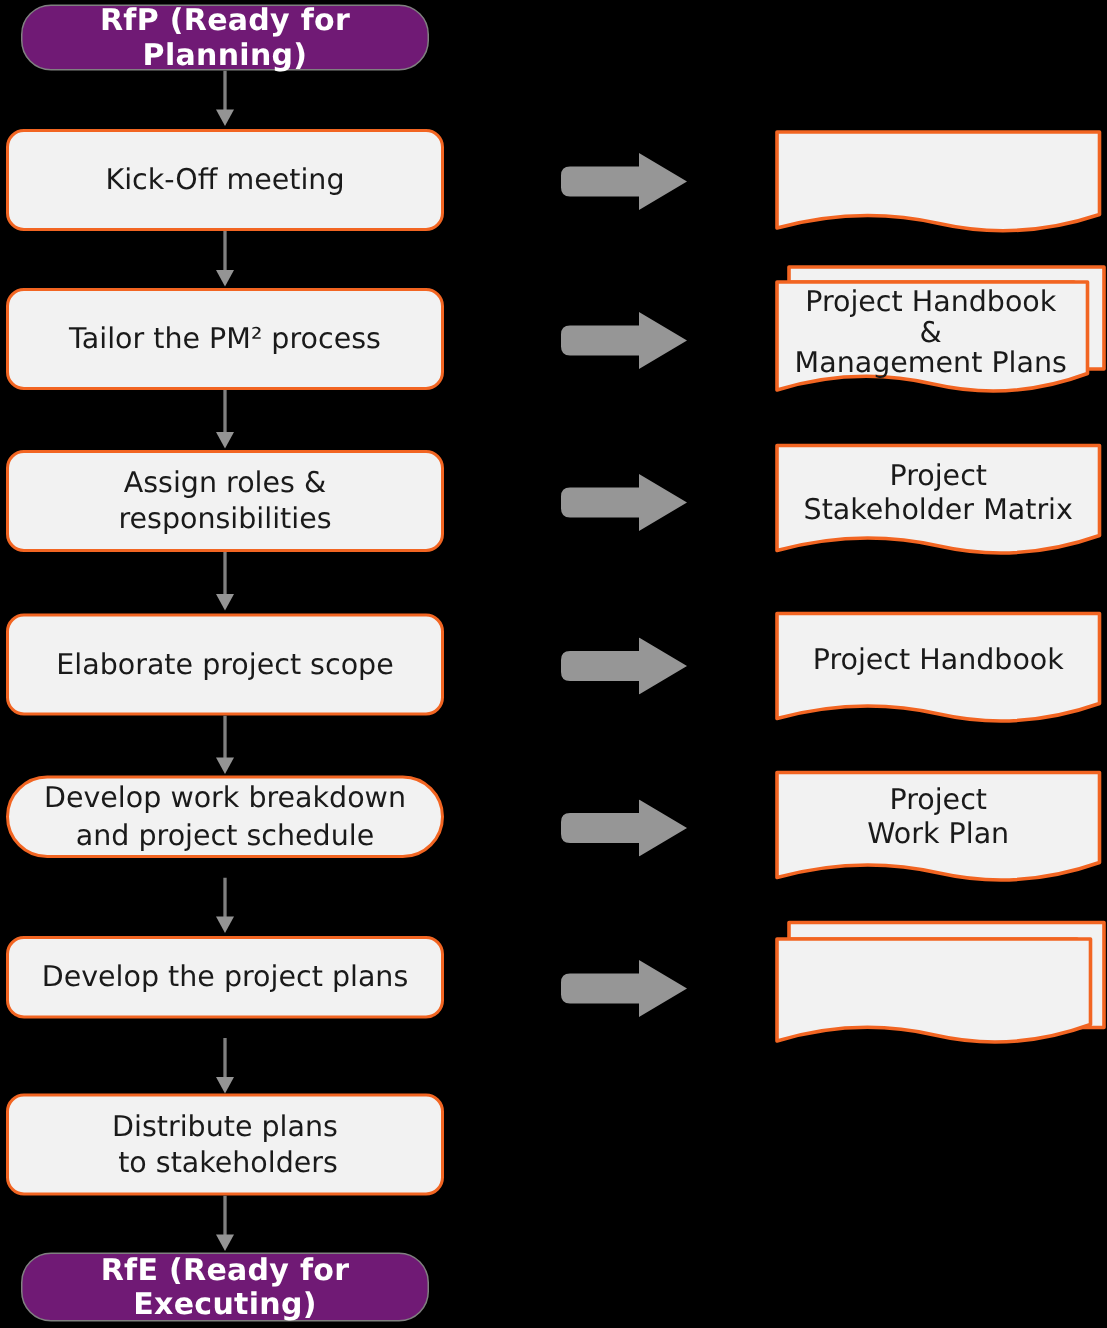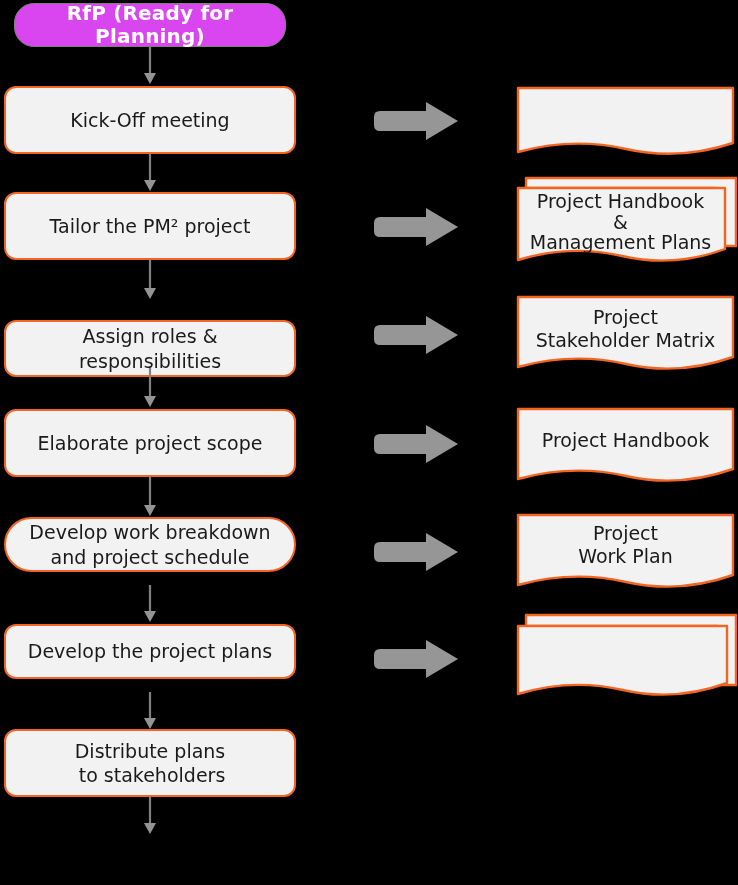--- a/index.html
+++ b/index.html
@@ -20,21 +20,21 @@
     left: 0; top: 0;
     width: 738px;
     height: 885px;
     background: #000000;
   }
 
   
   .terminator {
     position: absolute;
     box-sizing: border-box;
-    background: #d946ef;
+    background: #701a75;
     border: 1px solid #808080;
     border-radius: 20px;
     display: flex;
     align-items: center;
     justify-content: center;
     color: #FFFFFF;
     font-weight: bold;
     font-size: 20px;
     letter-spacing: 0.2px;
     text-align: center;
@@ -128,21 +128,21 @@
   </div>
 
   <div class="connector" style="left:140px; top:154px; height:38px;">
     <svg width="20" height="38" viewBox="0 0 20 38">
       <line x1="10" y1="0" x2="10" y2="27" stroke="#808080" stroke-width="2.2"></line>
       <polygon points="4,26 16,26 10,37" fill="#949494"></polygon>
     </svg>
   </div>
 
   <div class="process" style="left:4px; top:192px; width:292px; height:68px;">
-    <span>Tailor the PM² project</span>
+    <span>Tailor the PM² process</span>
   </div>
 
   <div class="blockarrow" style="left:374px; top:208px; width:84px; height:38px;">
     <svg width="84" height="38" viewBox="0 0 84 38">
       <path d="M6,9 Q0,9 0,15 L0,23 Q0,29 6,29 L52,29 L52,38 L84,19 L52,0 L52,9 Z" fill="#969696"></path>
     </svg>
   </div>
 
   <div class="doc" style="left:516px; top:176px; width:222px; height:92px;">
     <svg width="222" height="92" viewBox="0 0 222 92">
@@ -156,21 +156,21 @@
 Management Plans</div>
   </div>
 
   <div class="connector" style="left:140px; top:260px; height:40px;">
     <svg width="20" height="40" viewBox="0 0 20 40">
       <line x1="10" y1="0" x2="10" y2="29" stroke="#808080" stroke-width="2.2"></line>
       <polygon points="4,28 16,28 10,39" fill="#949494"></polygon>
     </svg>
   </div>
 
-  <div class="process" style="left:4px; top:300px; width:292px; height:57px;margin-top:20px;">
+  <div class="process" style="left:4px; top:300px; width:292px; height:68px;">
     <span style="white-space:pre-line;">Assign roles &amp;
 responsibilities</span>
   </div>
 
   <div class="blockarrow" style="left:374px; top:316px; width:84px; height:38px;">
     <svg width="84" height="38" viewBox="0 0 84 38">
       <path d="M6,9 Q0,9 0,15 L0,23 Q0,29 6,29 L52,29 L52,38 L84,19 L52,0 L52,9 Z" fill="#969696"></path>
     </svg>
   </div>
 
@@ -270,14 +270,17 @@
 to stakeholders</span>
   </div>
 
   <div class="connector" style="left:140px; top:797px; height:38px;">
     <svg width="20" height="38" viewBox="0 0 20 38">
       <line x1="10" y1="0" x2="10" y2="27" stroke="#808080" stroke-width="2.2"></line>
       <polygon points="4,26 16,26 10,37" fill="#949494"></polygon>
     </svg>
   </div>
 
+  <div class="terminator" style="left:14px; top:835px; width:272px; height:46px;">
+    <span>RfE (Ready for Executing)</span>
+  </div>
 
 </div>
 
 </body></html>

